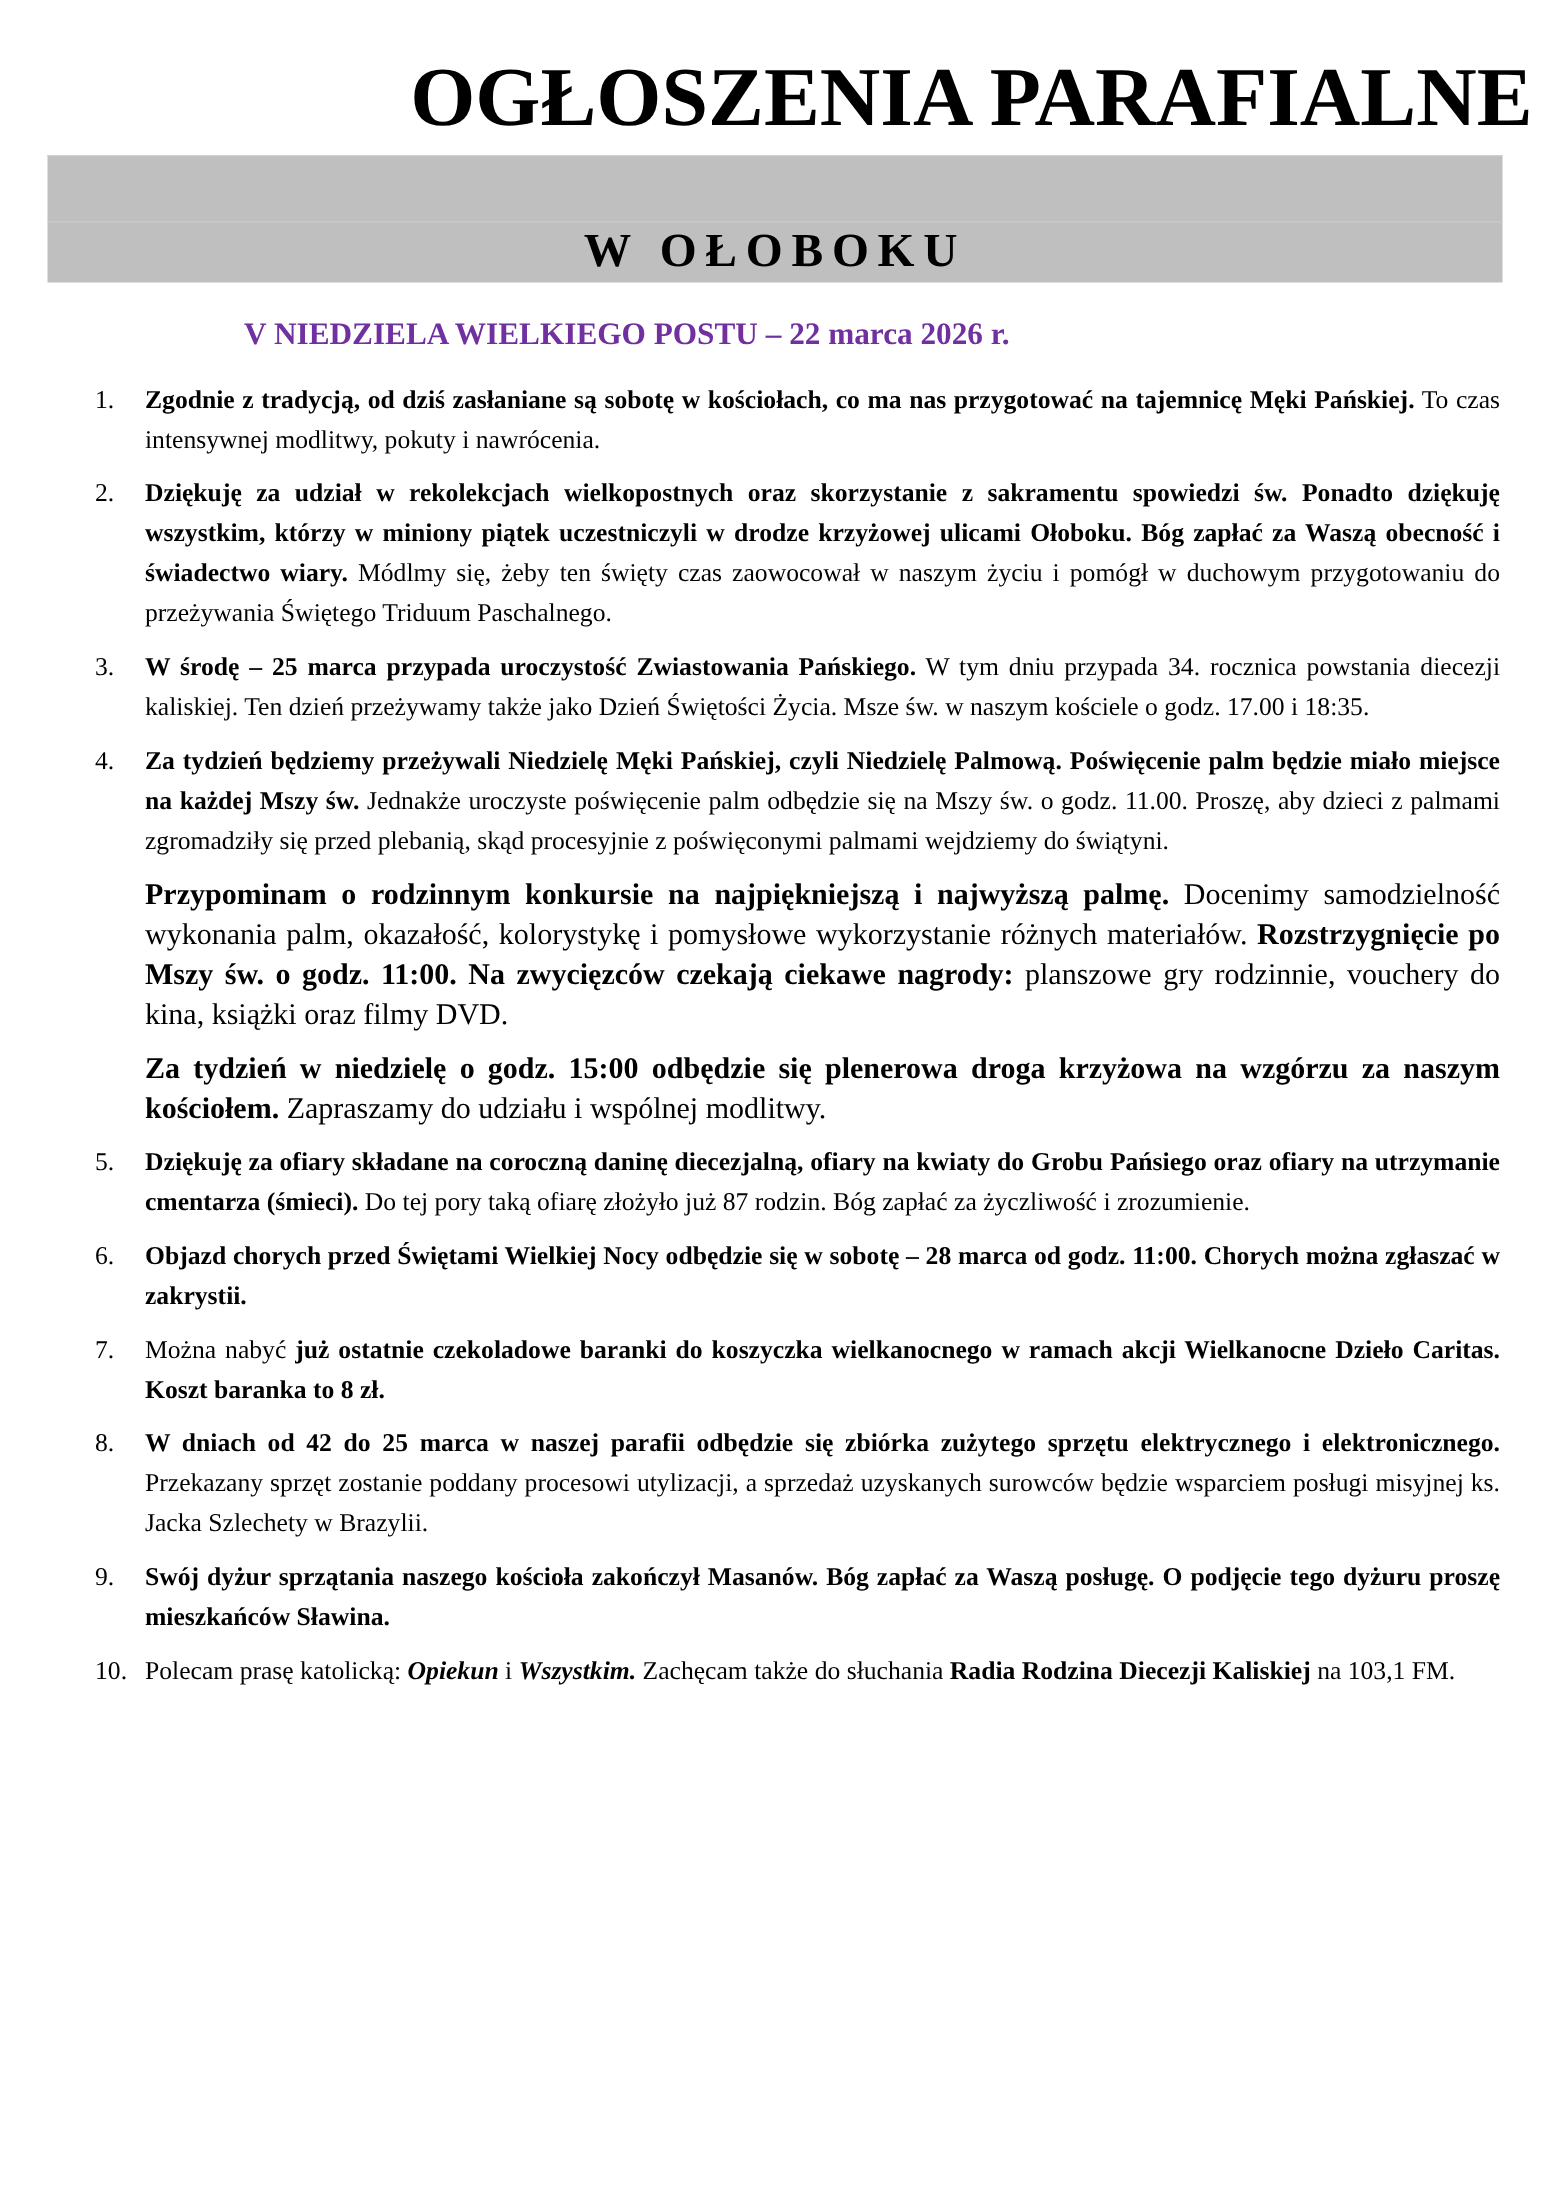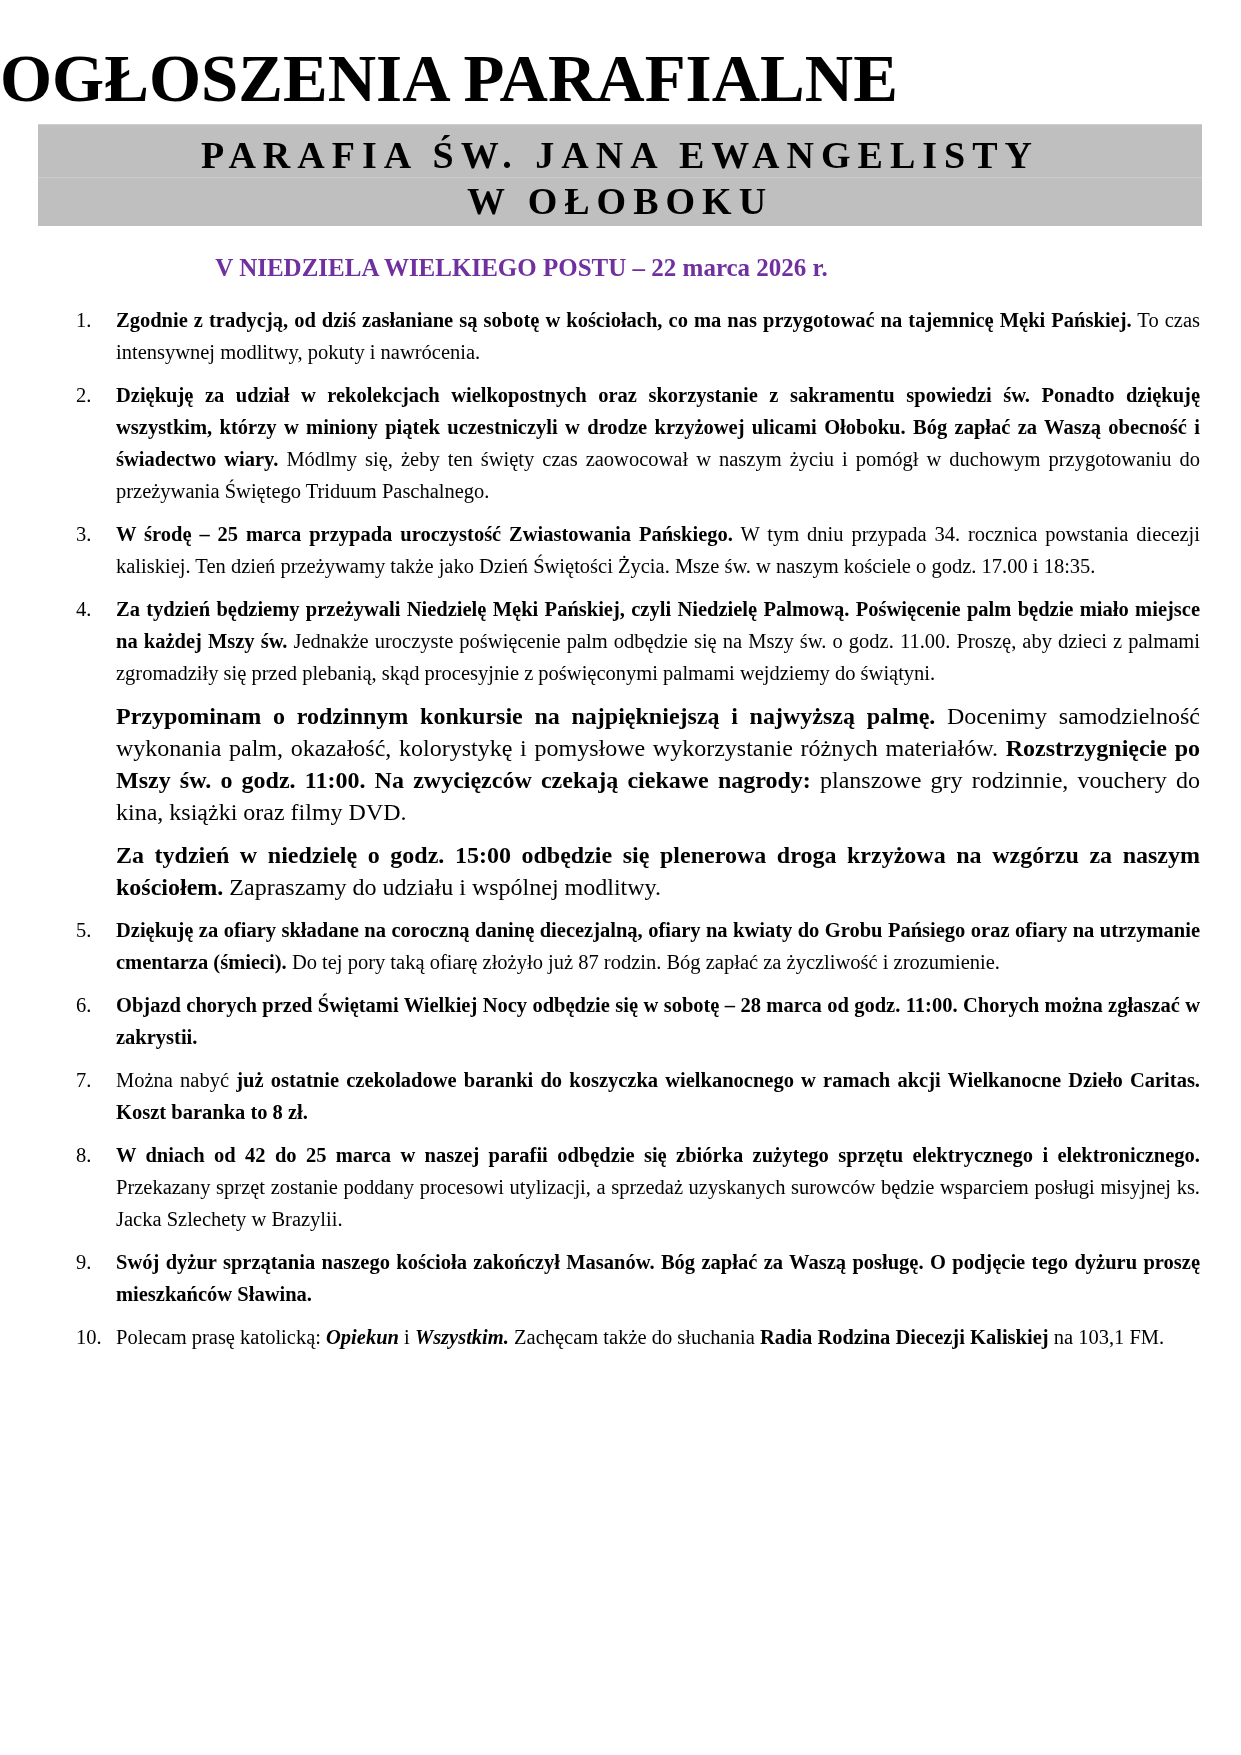--- a/index.html
+++ b/index.html
@@ -1,43 +1,42 @@
 <!DOCTYPE html>
 <html><head>
   <meta charset="utf-8">
   <style>
     html, body { margin: 0; padding: 0; background: #ffffff; }
     body { width: 1241px; height: 1755px; position: relative; overflow: hidden;
       font-family: "Liberation Serif", "DejaVu Serif", serif; color: #000; }
-    .title { position: absolute; top: 38px; left: 0; width: 1226px; text-align: left;
+    .title { position: absolute; top: 38px; left: 0; width: 1226px; text-align: right;
       font-size: 67px; font-weight: bold; letter-spacing: 0px; line-height: 80px; }
     .band { position: absolute; top: 124px; left: 38px; width: 1164px; height: 101px;
       background: #bfbfbf; border-top: 1px solid #d0d0d0; }
     .band .line { position: absolute; left: 0; width: 100%; text-align: center;
       font-size: 38px; font-weight: bold; letter-spacing: 7px; line-height: 48px; }
     .band .l1 { top: 6px; }
     .band .l2 { top: 52px; }
     .band .sep { position: absolute; top: 52px; left: 0; width: 100%; height: 1px; background: #cccccc; }
     .subtitle { position: absolute; top: 253px; left: 0; width: 1003px; text-align: center;
-      font-size: 25px; font-weight: bold; color: #7030a0; line-height: 30px; padding-left: 20px; }
+      font-size: 25px; font-weight: bold; color: #7030a0; line-height: 30px; }
     .list { position: absolute; top: 304px; left: 76px; width: 1124px; }
     .item { position: relative; padding-left: 40px; font-size: 20.5px; line-height: 32px;
       text-align: justify; margin-bottom: 11px; }
     .item .num { position: absolute; left: 0; top: 0; width: 40px; }
     .para { padding-left: 40px; font-size: 24px; line-height: 32px; text-align: justify; margin-bottom: 11px; }
     b { font-weight: bold; }
     i { font-style: italic; }
   </style>
 </head>
 <body>
 
 <div class="title">OGŁOSZENIA PARAFIALNE</div>
 
 <div class="band">
-  <div class="line l1">PARAFIA ŚW. JANA EWANGELISTY</div>
   <div class="sep"></div>
   <div class="line l2">W OŁOBOKU</div>
 </div>
 
 <div class="subtitle">V NIEDZIELA WIELKIEGO POSTU – 22 marca 2026 r.</div>
 
 <div class="list" id="announcements">
     <div class="item"><span class="num">1.</span><b>Zgodnie z tradycją, od dziś zasłaniane są sobotę w kościołach, co ma nas przygotować na tajemnicę Męki Pańskiej.</b><span> To czas intensywnej modlitwy, pokuty i nawrócenia.</span></div>
     <div class="item"><span class="num">2.</span><b>Dziękuję za udział w rekolekcjach wielkopostnych oraz skorzystanie z sakramentu spowiedzi św. Ponadto dziękuję wszystkim, którzy w miniony piątek uczestniczyli w drodze krzyżowej ulicami Ołoboku. Bóg zapłać za Waszą obecność i świadectwo wiary.</b><span> Módlmy się, żeby ten święty czas zaowocował w naszym życiu i pomógł w duchowym przygotowaniu do przeżywania Świętego Triduum Paschalnego.</span></div>
     <div class="item"><span class="num">3.</span><b>W środę – 25 marca przypada uroczystość Zwiastowania Pańskiego.</b><span> W tym dniu przypada 34. rocznica powstania diecezji kaliskiej. Ten dzień przeżywamy także jako Dzień Świętości Życia. Msze św. w naszym kościele o godz. 17.00 i 18:35.</span></div>

